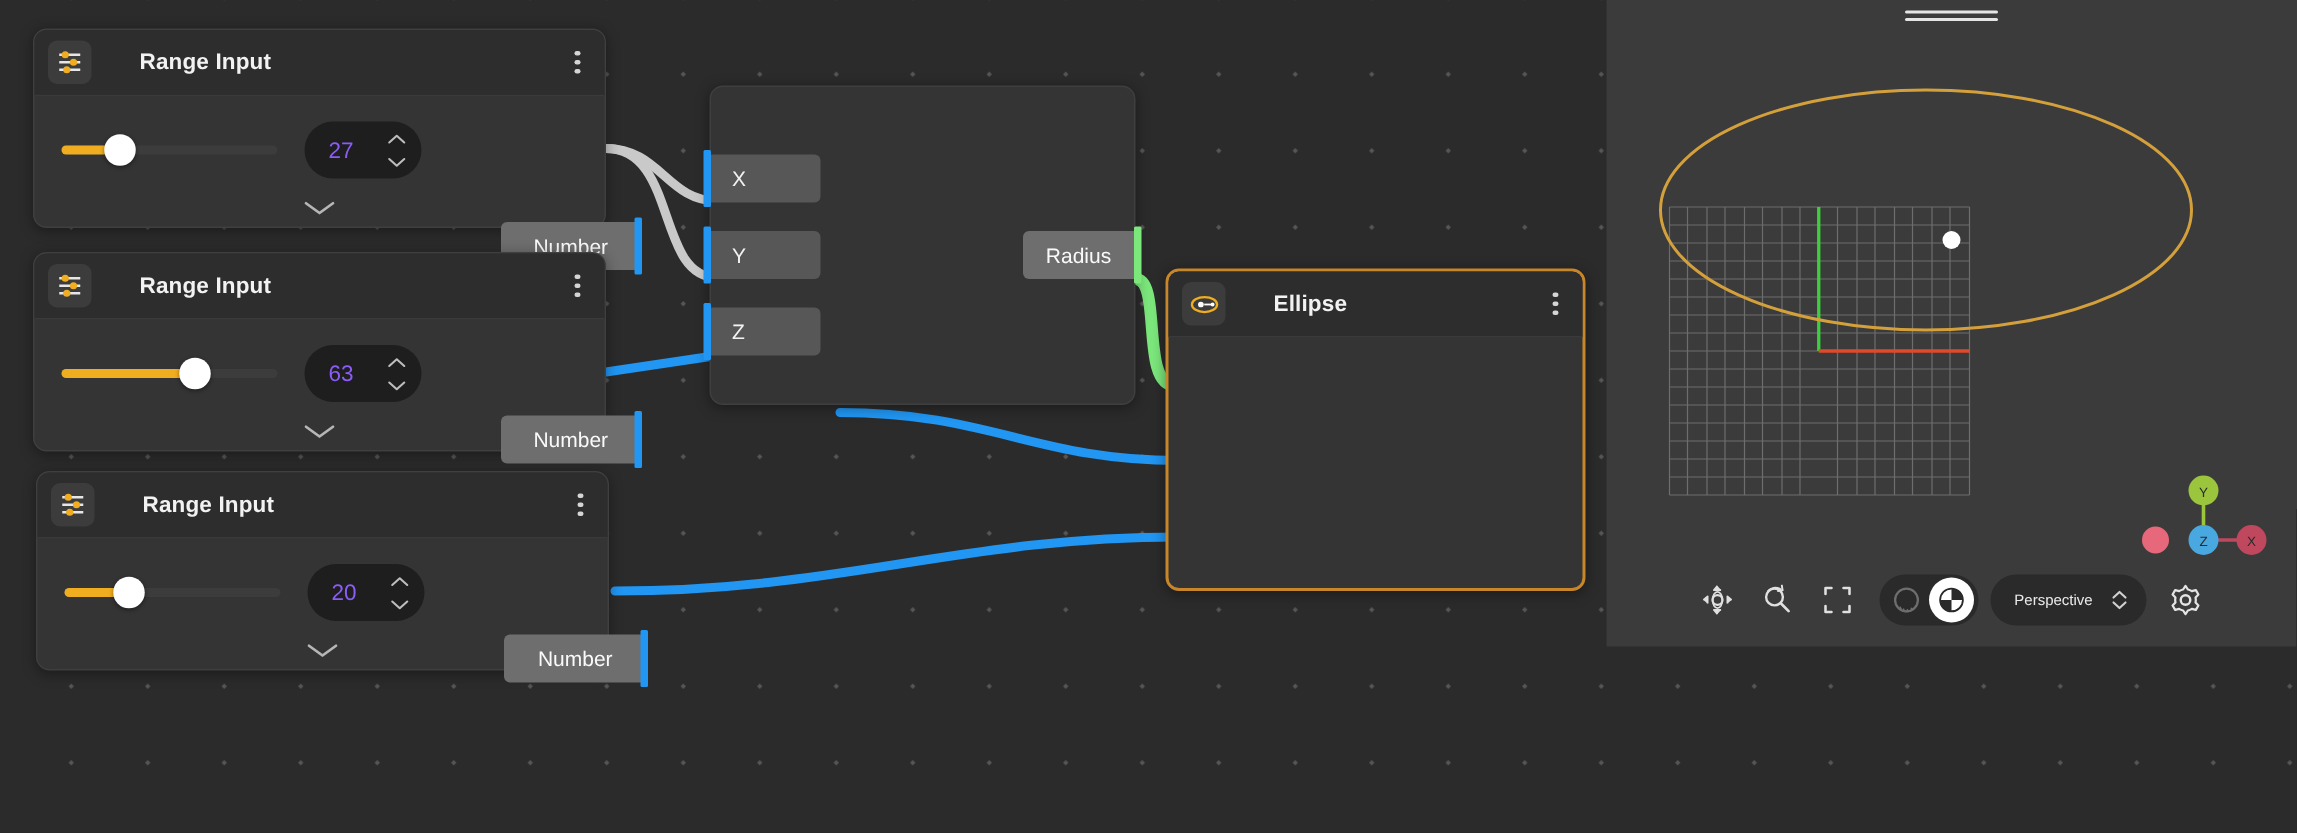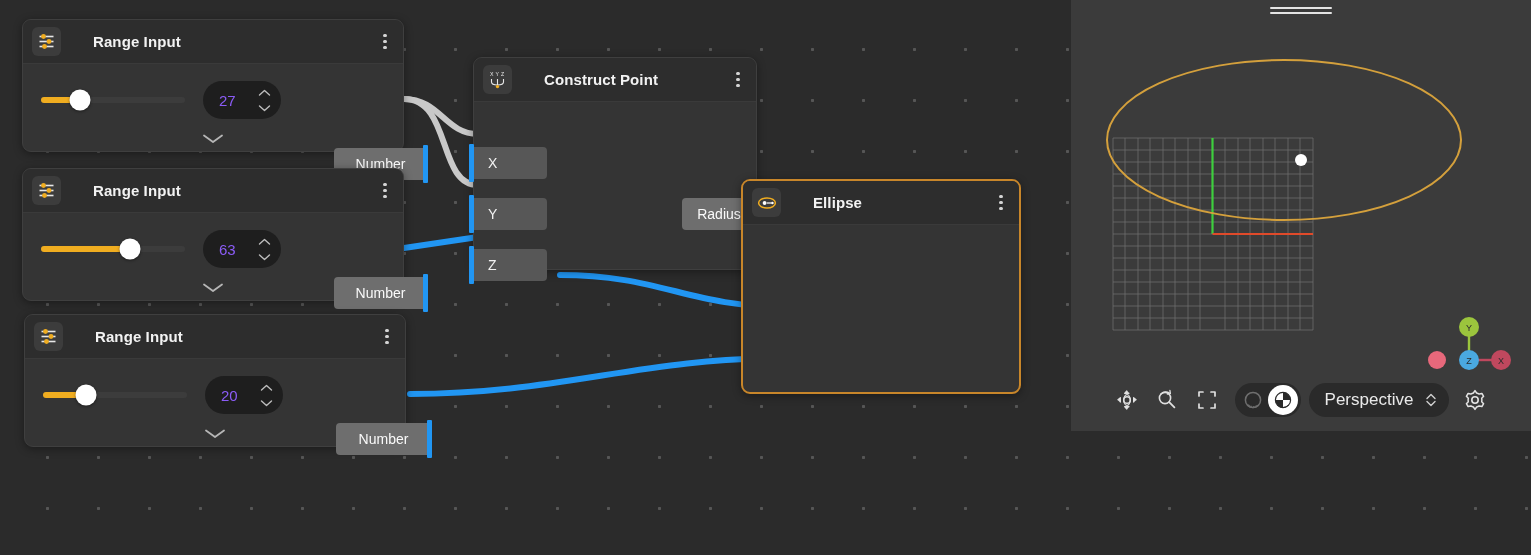--- a/index.html
+++ b/index.html
@@ -214,21 +214,21 @@
   .tb-select {
     display: flex; align-items: center;
     height: 34px;
     background: #2a2a2a;
     border-radius: 17px;
     padding: 0 12px 0 16px;
     margin-left: 8px;
     cursor: pointer;
     gap: 12px;
   }
-  .tb-select .label { color: #eaeaea; font-size: 17px; white-space: nowrap; }
+  .tb-select .label { color: #eaeaea; font-size: 10px; white-space: nowrap; }
   .tb-gear { width: 40px; height: 34px; display: flex; align-items: center; justify-content: center; margin-left: 6px; cursor: pointer; }
 </style>
 </head>
 <body>
 
 <div id="app">
 
   <div id="canvas">
 
     <svg id="wires" viewBox="0 0 1531 555" xmlns="http://www.w3.org/2000/svg">
@@ -390,59 +390,41 @@
         </div>
         <div class="collapse-chevron">
           <svg width="24" height="11" viewBox="0 0 24 11">
               <polyline points="3,2.5 12,9 21,2.5" fill="none" stroke="#b6b6b6" stroke-width="1.8" stroke-linecap="round" stroke-linejoin="round"></polyline>
             </svg>
         </div>
       </div>
     </div>
 
     <div class="node" style="left:473px; top:57px; width:284px; height:213px;">
-      <div class="node-header">
-        <span class="node-icon">
-          <svg width="21" height="21" viewBox="0 0 21 21">
-            <text x="3" y="7" font-family="Liberation Sans, sans-serif" font-size="5.2" fill="#e8e8e8">X</text>
-            <text x="8.6" y="7" font-family="Liberation Sans, sans-serif" font-size="5.2" fill="#e8e8e8">Y</text>
-            <text x="14" y="7" font-family="Liberation Sans, sans-serif" font-size="5.2" fill="#e8e8e8">Z</text>
-            <path d="M4.5,10 V13 Q4.5,16 10.5,16 Q16.5,16 16.5,13 V10" fill="none" stroke="#e8e8e8" stroke-width="1.1"></path>
-            <line x1="10.5" y1="10" x2="10.5" y2="16" stroke="#e8e8e8" stroke-width="1.1"></line>
-            <circle cx="10.5" cy="17.6" r="1.7" fill="#f0ad20"></circle>
-          </svg>
-        </span>
-        <span class="node-title">Construct Point</span>
-        <span class="kebab">
-            <i></i>
-            <i></i>
-            <i></i>
-          </span>
-      </div>
       <div class="node-body" style="height:168px;">
         <div class="socket" style="left:0; top:45px; width:73px;">
           <span class="socket-bar" style="background:#2196f3;"></span>
           <span class="label">X</span>
         </div>
         <div class="socket" style="left:0; top:96px; width:73px;">
           <span class="socket-bar" style="background:#2196f3;"></span>
           <span class="label">Y</span>
         </div>
         <div class="socket" style="left:0; top:147px; width:73px;">
           <span class="socket-bar" style="background:#2196f3;"></span>
           <span class="label">Z</span>
         </div>
         <div class="out-socket" style="right:0; top:96px; width:74px;">
           <span class="label">Radius</span>
           <span class="out-bar" style="background:#7ce87c;"></span>
         </div>
       </div>
     </div>
 
-    <div class="node selected" style="left:741px; top:179px; width:280px; height:215px;">
+    <div class="node selected" style="left:777px; top:179px; width:280px; height:215px;">
       <div class="node-header">
         <span class="node-icon">
           <svg width="22" height="22" viewBox="0 0 22 22">
             <ellipse cx="11" cy="11" rx="8.4" ry="5" fill="none" stroke="#f0ad20" stroke-width="1.5"></ellipse>
             <circle cx="8.6" cy="11" r="1.9" fill="#ffffff"></circle>
             <line x1="10.8" y1="11" x2="15.4" y2="11" stroke="#ffffff" stroke-width="1.2"></line>
             <circle cx="16.4" cy="11" r="1.3" fill="#ffffff"></circle>
           </svg>
         </span>
         <span class="node-title">Ellipse</span>

